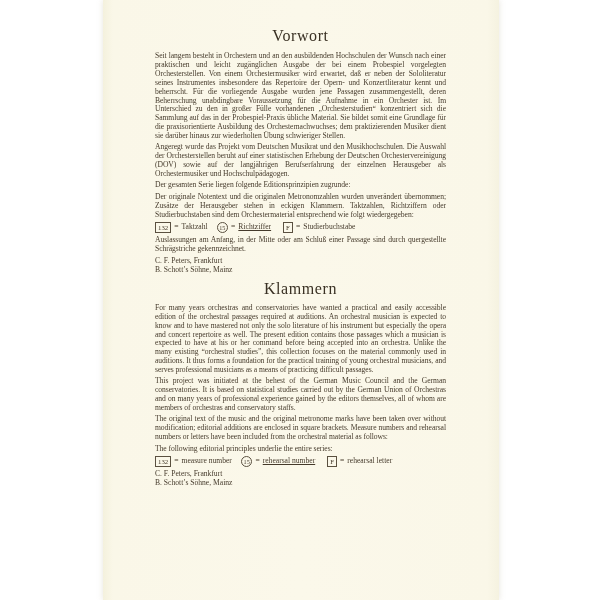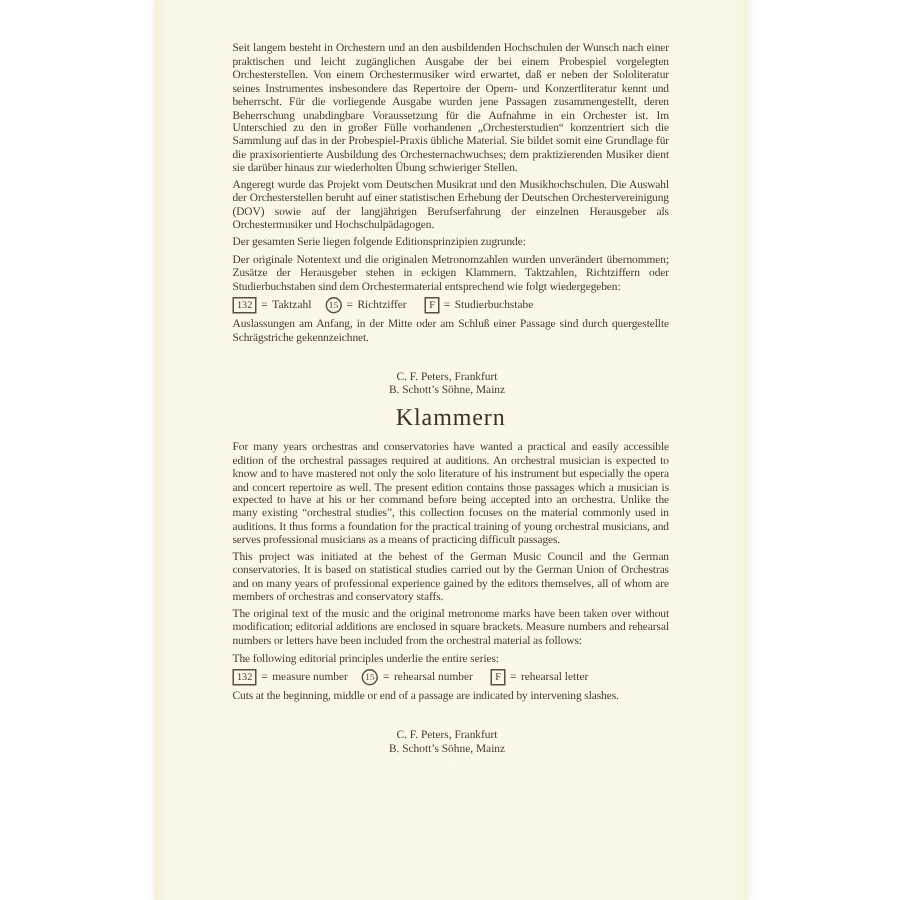--- a/index.html
+++ b/index.html
@@ -49,35 +49,36 @@
     background: transparent;
   }
   .sym-circle {
     display: inline-flex; align-items: center; justify-content: center;
     width: 9.5px; height: 9.5px;
     border: 1px solid #5a5040; border-radius: 50%;
     font-size: 6.2px; line-height: 6.2px;
   }
   .legend .eq { margin: 0 3px; }
   .legend .sp1 { margin-right: 9px; text-align: right; }
-  .legend .sp2 { margin-right: 12px; }
+  .legend .sp2 { margin-right: 12px; text-decoration: underline; }
   .signature {
     font-size: 7.6px; line-height: 8.9px;
-    text-align: center;
+    text-align: left;
     padding-right: 5px;
-    margin: 17px 0 0 0;
+    margin: 3px 0 0 0;
   }
 </style>
 </head>
 <body>
 
 <div class="stage">
   <div class="page">
     <div class="content">
 
+      <h1 class="title">Vorwort</h1>
       <p class="body">Seit langem besteht in Orchestern und an den ausbildenden Hochschulen der Wunsch nach einer praktischen und leicht zugänglichen Ausgabe der bei einem Probespiel vorgelegten Orchesterstellen. Von einem Orchestermusiker wird erwartet, daß er neben der Sololiteratur seines Instrumentes insbesondere das Repertoire der Opern- und Konzertliteratur kennt und beherrscht. Für die vorliegende Ausgabe wurden jene Passagen zusammengestellt, deren Beherrschung unabdingbare Voraussetzung für die Aufnahme in ein Orchester ist. Im Unterschied zu den in großer Fülle vorhandenen „Orchesterstudien“ konzentriert sich die Sammlung auf das in der Probespiel-Praxis übliche Material. Sie bildet somit eine Grundlage für die praxisorientierte Ausbildung des Orchesternachwuchses; dem praktizierenden Musiker dient sie darüber hinaus zur wiederholten Übung schwieriger Stellen.</p>
       <p class="body">Angeregt wurde das Projekt vom Deutschen Musikrat und den Musikhochschulen. Die Auswahl der Orchesterstellen beruht auf einer statistischen Erhebung der Deutschen Orchestervereinigung (DOV) sowie auf der langjährigen Berufserfahrung der einzelnen Herausgeber als Orchestermusiker und Hochschulpädagogen.</p>
       <p class="body">Der gesamten Serie liegen folgende Editionsprinzipien zugrunde:</p>
       <p class="body">Der originale Notentext und die originalen Metronomzahlen wurden unverändert übernommen; Zusätze der Herausgeber stehen in eckigen Klammern. Taktzahlen, Richtziffern oder Studierbuchstaben sind dem Orchestermaterial entsprechend wie folgt wiedergegeben:</p>
 
       <div class="legend">
         <span class="sym-square">132</span>
         <span class="eq">=</span>
         <span class="sp1">Taktzahl</span>
         <span class="sym-circle">15</span>
@@ -106,21 +107,20 @@
         <span class="eq">=</span>
         <span class="sp1">measure number</span>
         <span class="sym-circle">15</span>
         <span class="eq">=</span>
         <span class="sp2">rehearsal number</span>
         <span class="sym-square">F</span>
         <span class="eq">=</span>
         <span>rehearsal letter</span>
       </div>
 
-      <p class="body">Cuts at the beginning, middle or end of a passage are indicated by intervening slashes.</p>
 
       <div class="signature">
         <div>C. F. Peters, Frankfurt</div>
         <div>B. Schott’s Söhne, Mainz</div>
       </div>
 
     </div>
   </div>
 </div>
 

